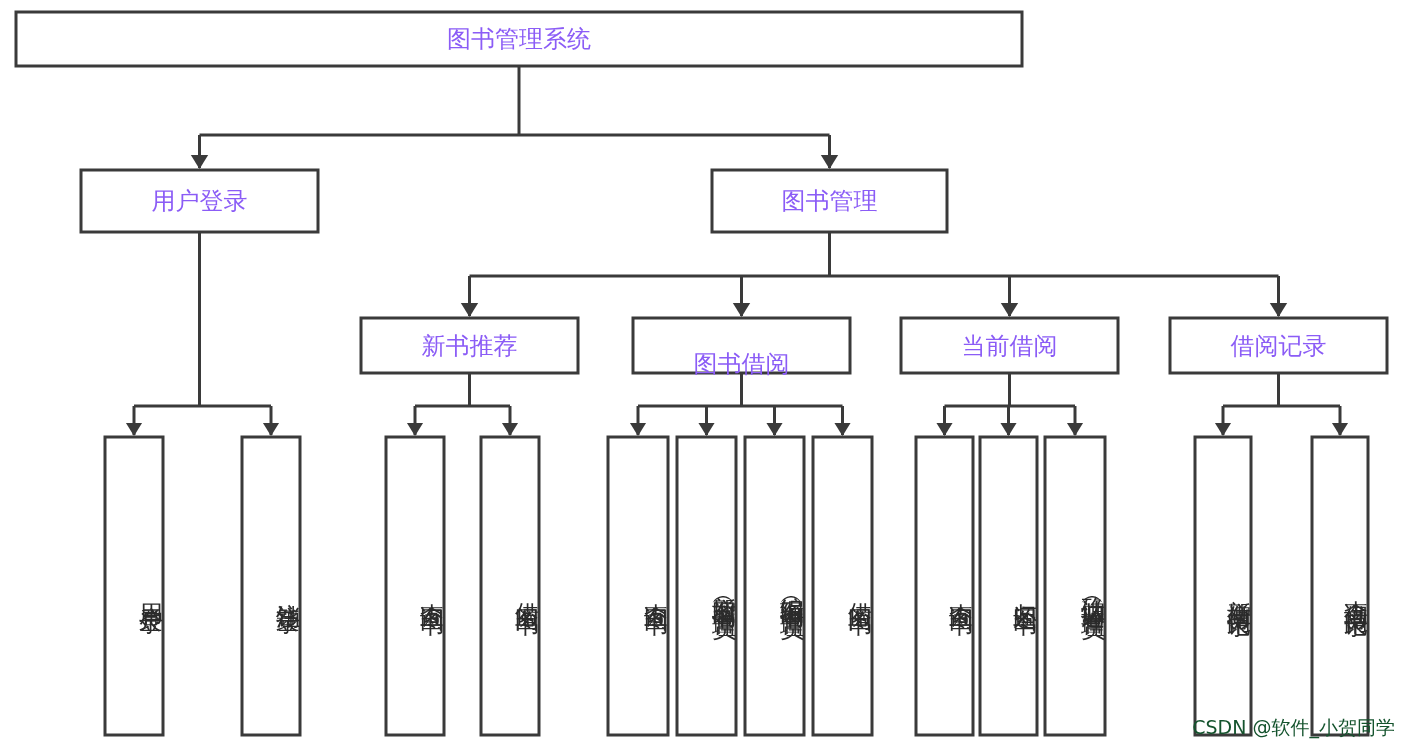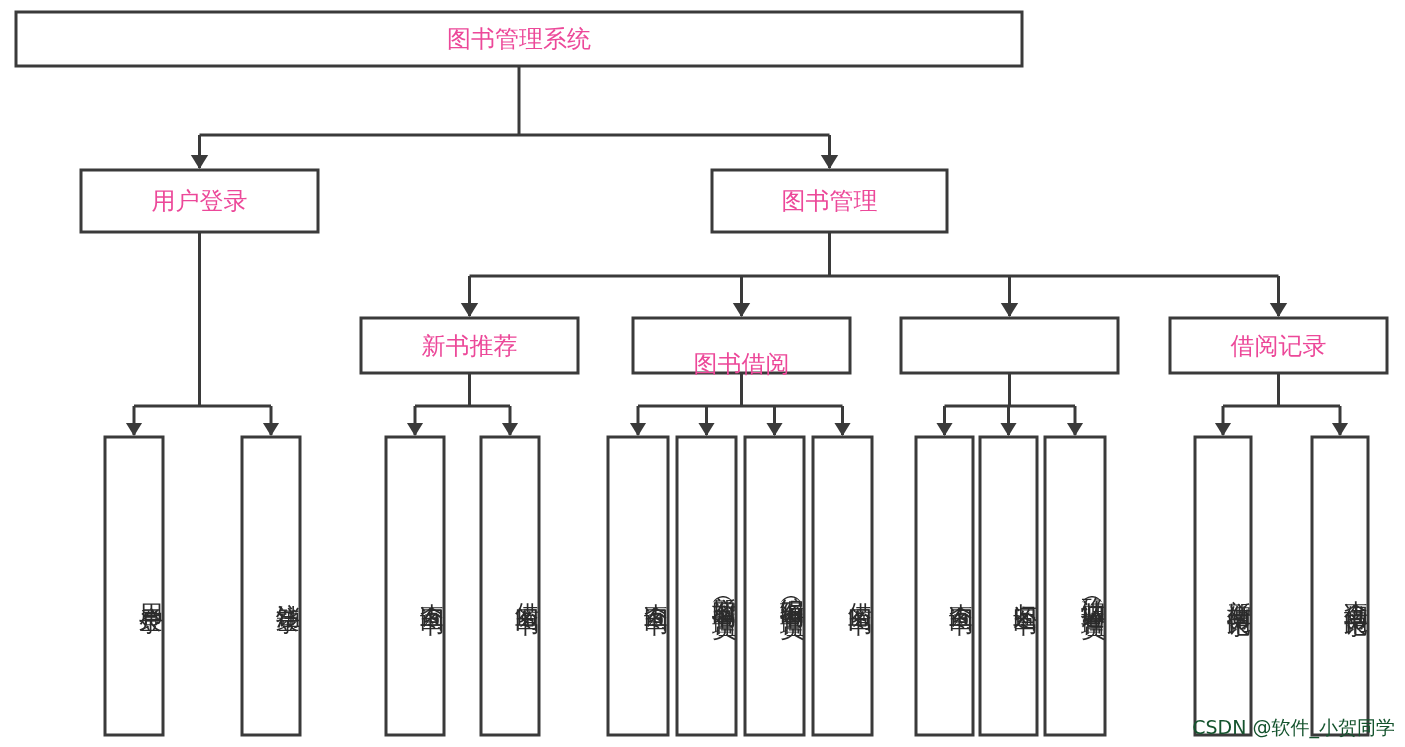--- a/index.html
+++ b/index.html
@@ -55,21 +55,21 @@
     white-space: nowrap;
     display: flex;
     align-items: flex-start;
     justify-content: center;
     pointer-events: none;
   }
   .hlabel {
     position: absolute;
     font-family: "DejaVu Sans", "Liberation Sans", sans-serif;
     font-size: 24px;
-    color: #ec4899;
+    color: #8b5cf6;
     white-space: nowrap;
     display: flex;
     align-items: center;
     justify-content: center;
     pointer-events: none;
   }
   #watermark {
     position: absolute;
     right: 10px;
     bottom: 6px;
@@ -166,20 +166,21 @@
         <polygon points="1331.94,423 1348.06,423 1340,436" class="arrow-head"></polygon>
       </g>
 
   </svg>
 
   <div class="hlabel" id="t-root" style="left: 16px; top: 12px; width: 1006px; height: 54px;">图书管理系统</div>
   <div class="hlabel" id="t-l1-0" style="left: 81px; top: 170px; width: 237px; height: 62px;">用户登录</div>
   <div class="hlabel" id="t-l1-1" style="left: 712px; top: 170px; width: 235px; height: 62px;">图书管理</div>
   <div class="hlabel" id="t-l2-0" style="left: 361px; top: 318px; width: 217px; height: 55px;">新书推荐</div>
   <div class="hlabel" id="t-l2-1" style="left: 633px; top: 318px; width: 217px; height: 55px; margin-top: 18px;">图书借阅</div>
+  <div class="hlabel" id="t-l2-2" style="left: 901px; top: 318px; width: 217px; height: 55px;">当前借阅</div>
   <div class="hlabel" id="t-l2-3" style="left: 1170px; top: 318px; width: 217px; height: 55px;">借阅记录</div>
 
   <div class="vlabel" id="v-lf-0" style="left: 105px; top: 451px; width: 58px; height: 278px;">用户登录</div>
   <div class="vlabel" id="v-lf-1" style="left: 242px; top: 451px; width: 58px; height: 278px;">注销登录</div>
   <div class="vlabel" id="v-lf-2" style="left: 386px; top: 451px; width: 58px; height: 278px;">查询图书</div>
   <div class="vlabel" id="v-lf-3" style="left: 481px; top: 451px; width: 58px; height: 278px;">借阅图书</div>
   <div class="vlabel" id="v-lf-4" style="left: 608px; top: 451px; width: 60px; height: 278px;">查询图书</div>
   <div class="vlabel" id="v-lf-5" style="left: 677px; top: 451px; width: 59px; height: 278px;">新增图书（管理员）</div>
   <div class="vlabel" id="v-lf-6" style="left: 745px; top: 451px; width: 59px; height: 278px;">编辑图书（管理员）</div>
   <div class="vlabel" id="v-lf-7" style="left: 813px; top: 451px; width: 59px; height: 278px;">借阅图书</div>

